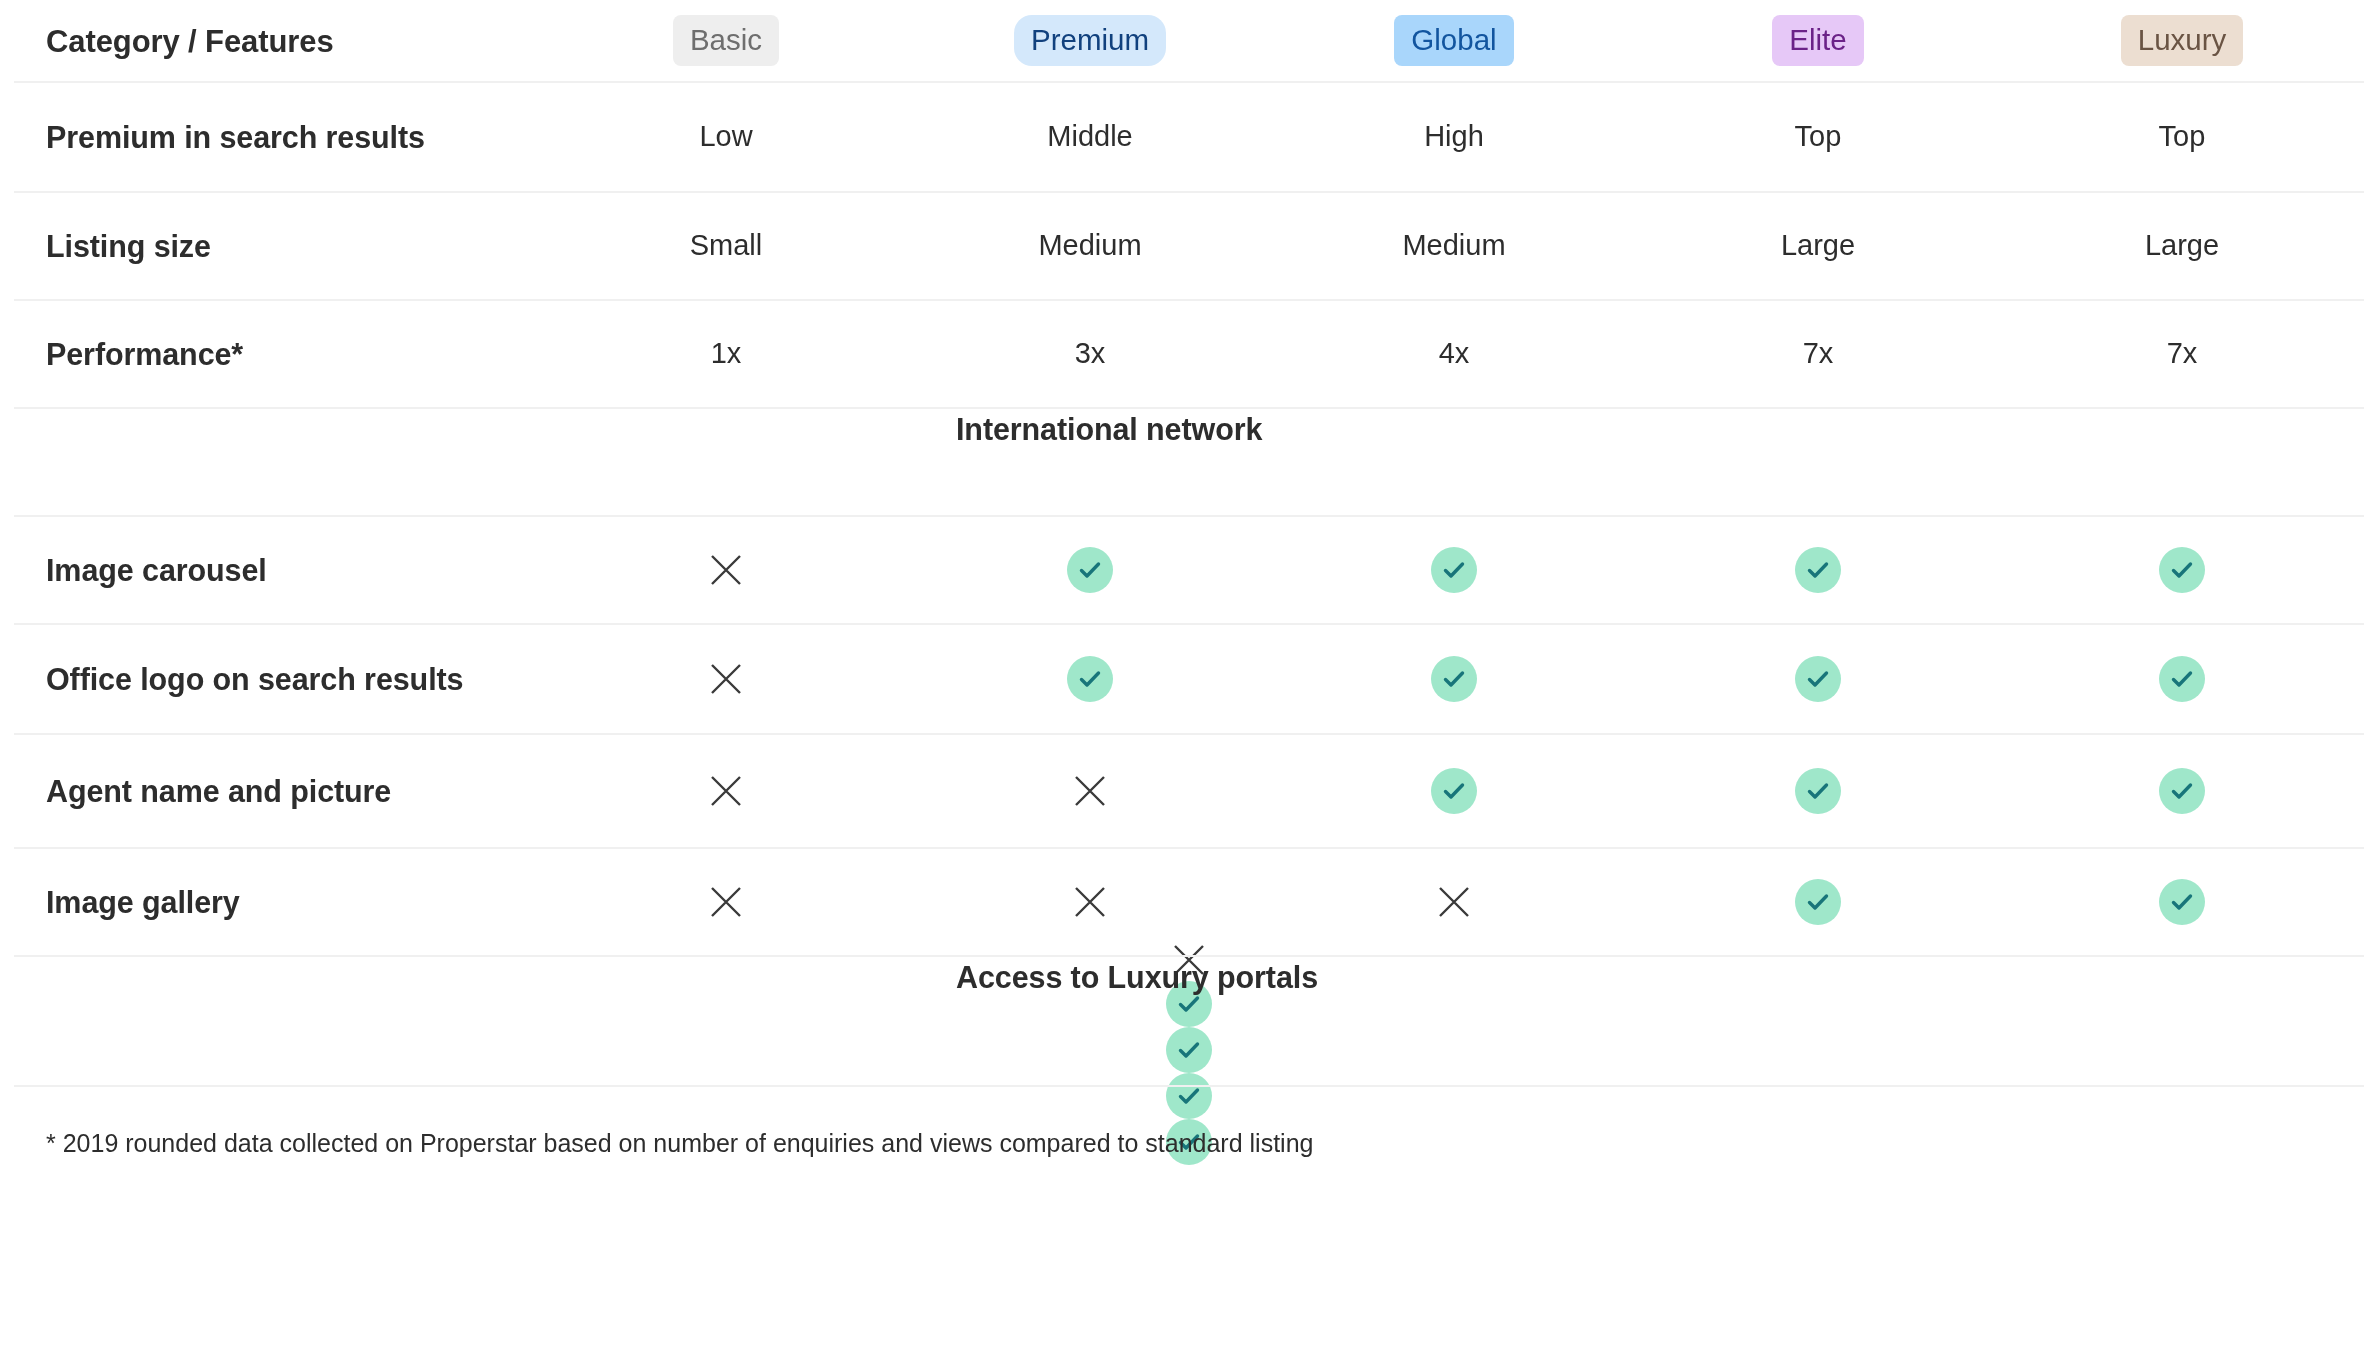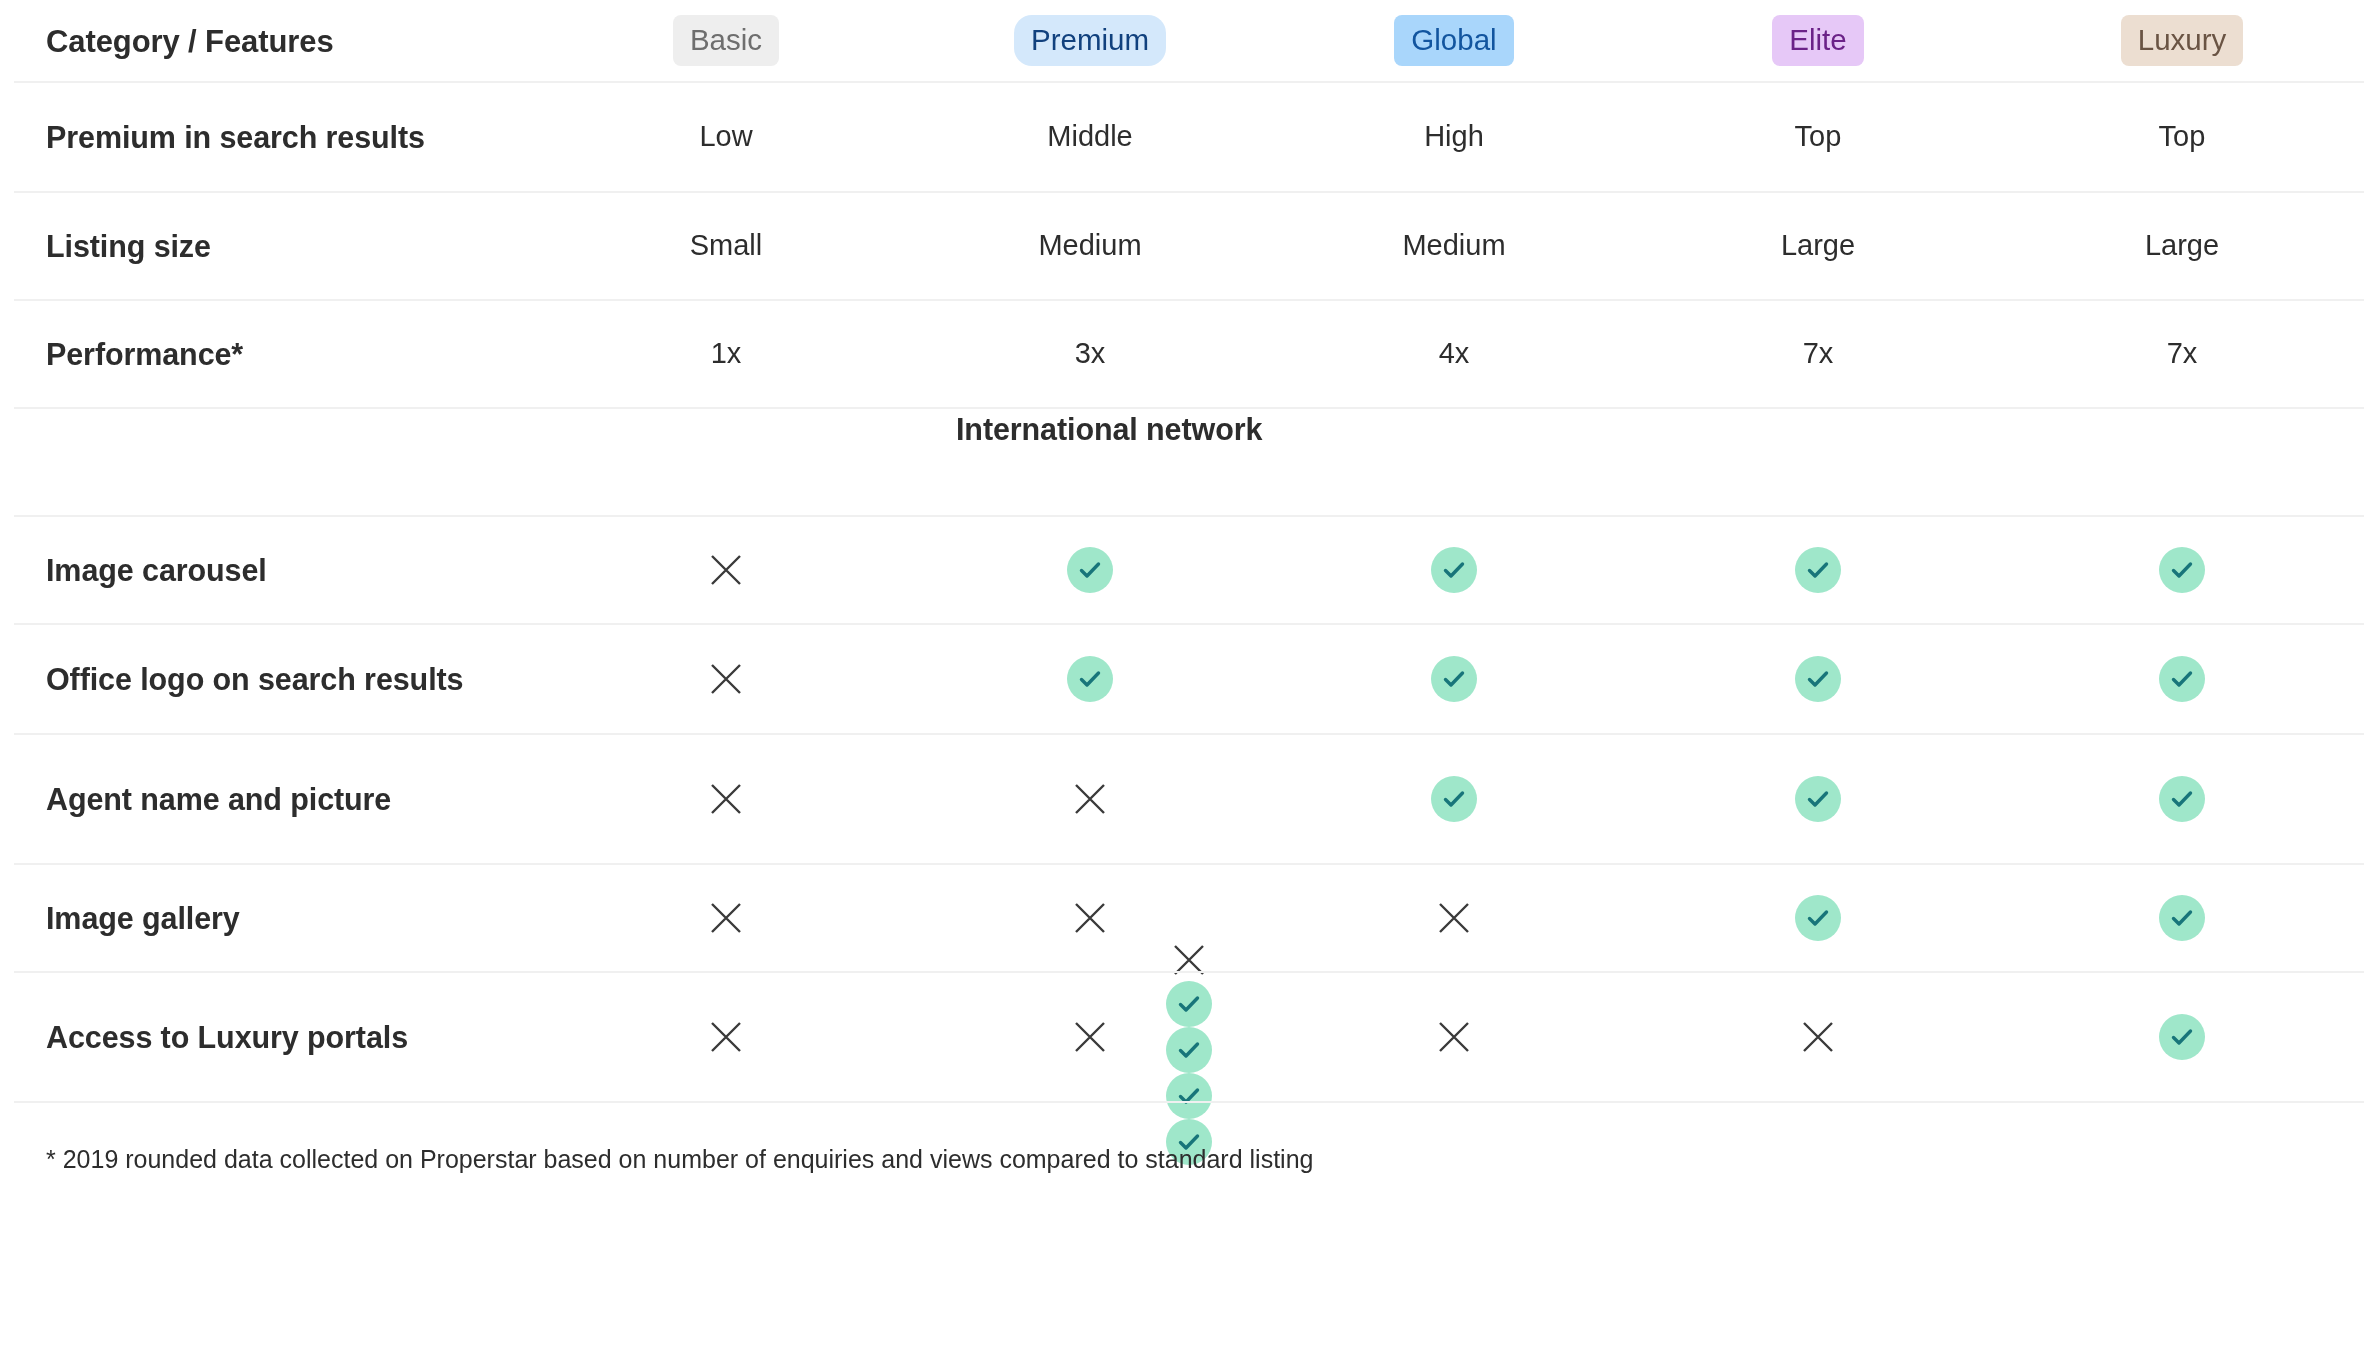--- a/index.html
+++ b/index.html
@@ -76,23 +76,23 @@
   .badge-global  { background: #a9d6fb; color: #12559f; }
   .badge-elite   { background: #e6c8f7; color: #6b2288; }
   .badge-luxury  { background: #ecded1; color: #6a5444; }
 
   .r1 { height: 110px; }   
   .r2 { height: 108px; }   
   .r3 { height: 108px; }   
   .r4 { height: 108px; flex-direction: column; }   
   .r5 { height: 108px; }   
   .r6 { height: 110px; justify-content: space-between; }   
-  .r7 { height: 130px; }   
+  .r7 { height: 114px; }   
   .r8 { height: 108px; }   
-  .r9 { height: 130px; }   
+  .r9 { height: 130px; flex-direction: column; }   
 
   
   .icon-check {
     width: 46px;
     height: 46px;
     border-radius: 50%;
     background: #9fe7ca;
     display: flex;
     align-items: center;
     justify-content: center;

